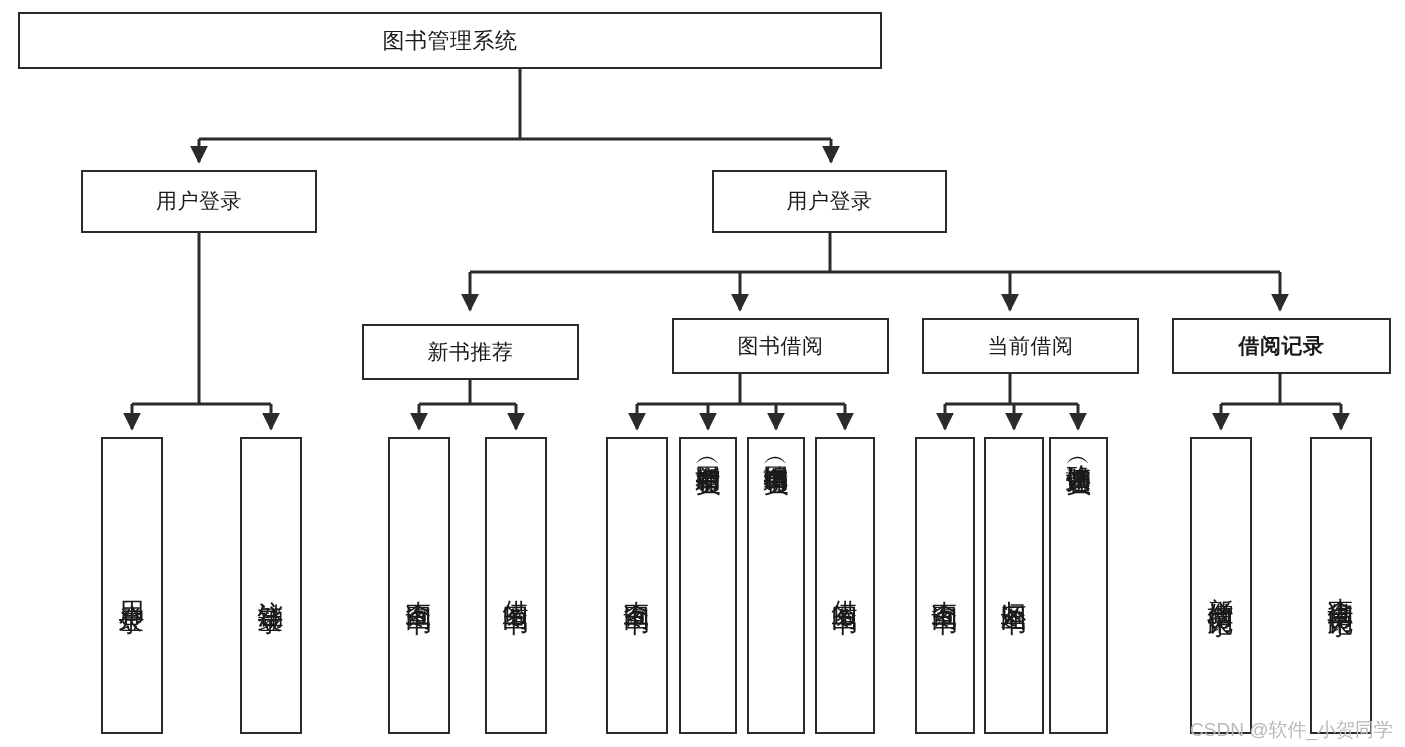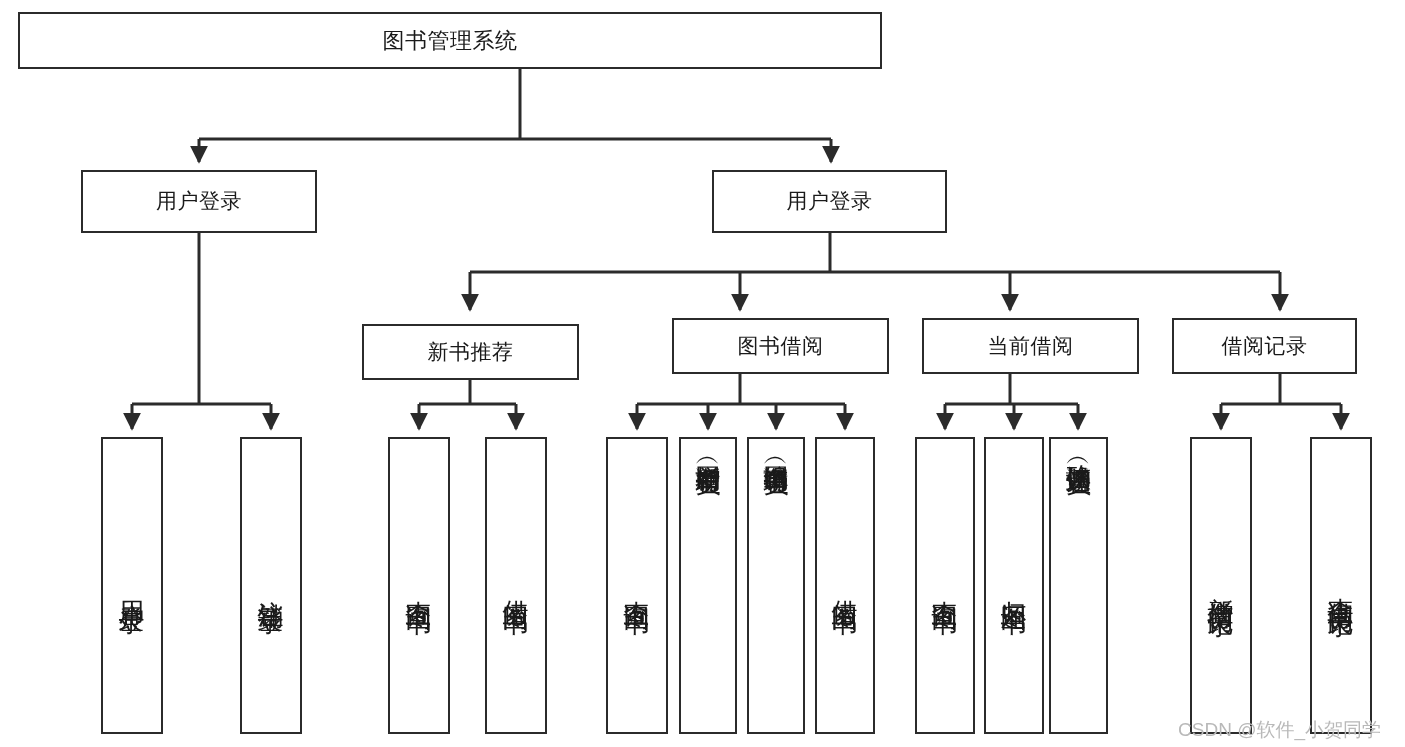--- a/index.html
+++ b/index.html
@@ -59,21 +59,21 @@
   .node.vert.tall .label {
     font-size: 25px;
     letter-spacing: 1px;
   }
   .node.vert.topalign {
     align-items: flex-start;
     padding-top: 6px;
   }
   .watermark {
     position: absolute;
-    right: 24px;
+    right: 12px;
     bottom: 4px;
     font-size: 19px;
     color: #b9b9b9;
     z-index: 3;
     white-space: nowrap;
     font-family: "Liberation Sans", "DejaVu Sans", sans-serif;
   }
 </style>
 </head>
 <body>
@@ -143,21 +143,21 @@
 
   <div class="node horiz" style="left:362px; top:324px; width:217px; height:56px;">
     <span class="label">新书推荐</span>
   </div>
   <div class="node horiz" style="left:632px; top:318px; width:217px; height:56px;margin-left:40px;">
     <span class="label">图书借阅</span>
   </div>
   <div class="node horiz" style="left:902px; top:318px; width:217px; height:56px;margin-left:20px;">
     <span class="label">当前借阅</span>
   </div>
-  <div class="node horiz" style="left:1172px; top:318px; width:185px; height:56px;">
+  <div class="node horiz" style="left:1172px; top:318px; width:219px; height:56px;font-weight:bold;">
     <span class="label">借阅记录</span>
   </div>
 
   <div class="node vert" style="left:101px; top:437px; width:62px; height:297px;">
     <span class="label">用户登录</span>
   </div>
   <div class="node vert" style="left:240px; top:437px; width:62px; height:297px;">
     <span class="label">注销登录</span>
   </div>
   <div class="node vert" style="left:388px; top:437px; width:62px; height:297px;">

